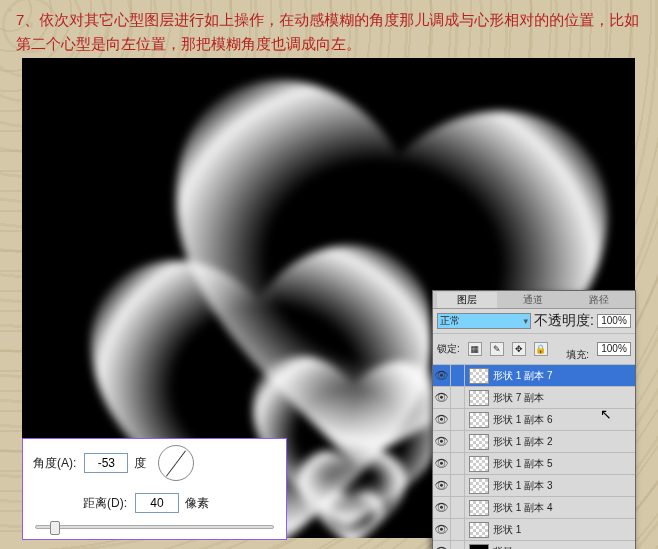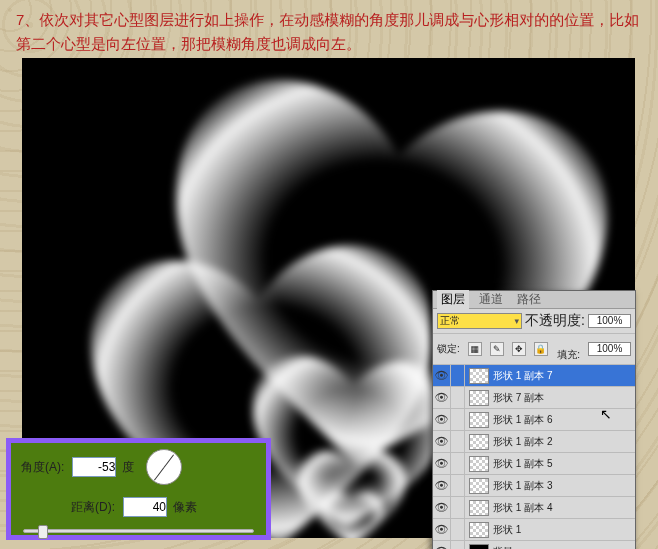--- a/index.html
+++ b/index.html
@@ -31,37 +31,37 @@
 .watermark {
   position: absolute;
   left: 10px;
   top: 392px;
   color: #ddd;
   font-size: 14px;
   text-shadow: 0 0 4px #000;
 }
 .motion-blur-panel {
   position: absolute;
-  left: 6px;
+  left: 22px;
   top: 438px;
   width: 265px;
   height: 102px;
-  background: #4d7c0f;
-  border: 5px solid #8b5cf6;
+  background: #ffffff;
+  border: 1px solid #8b5cf6;
   font-size: 12px;
   color: #222;
 }
 .mb-row { display: flex; align-items: center; padding: 6px 10px; }
 .mb-label { margin-right: 4px; }
 .mb-input {
   width: 44px;
   height: 20px;
   border: 1px solid #7a9ac0;
   background: #fff;
-  text-align: right;
+  text-align: center;
   font-size: 12px;
   margin: 0 4px;
 }
 .mb-unit { margin-left: 2px; }
 .angle-dial {
   width: 36px;
   height: 36px;
   border: 1px solid #888;
   border-radius: 50%;
   background: #fff;
@@ -116,44 +116,44 @@
 }
 .lp-tabs {
   display: flex;
   background: #c8c8c8;
   border-bottom: 1px solid #999;
   height: 18px;
   align-items: center;
   padding-left: 4px;
   gap: 6px;
 }
-.lp-tab { font-size: 12px; color: #555; padding: 1px 4px; }
+.lp-tab { font-size: 10px; color: #555; padding: 1px 20px; }
 .lp-tab.active { background: #d9d9d9; color: #000; }
 .lp-controls {
   display: flex;
   align-items: center;
   padding: 3px 4px;
   border-bottom: 1px solid #bbb;
   gap: 3px;
 }
 .lp-select {
   flex: 1;
   height: 16px;
   border: 1px solid #888;
-  background: #fde047;
+  background: #7dd3fc;
   font-size: 10px;
   padding-left: 2px;
   display: flex;
   align-items: center;
   justify-content: space-between;
 }
 .lp-select::after { content: "▾"; font-size: 9px; margin-right: 2px; color: #555; }
 .lp-opts { font-size: 14px; }
 .lp-pct {
-  width: 43px;
+  width: 34px;
   height: 14px;
   border: 1px solid #888;
   background: #fff;
   font-size: 10px;
   text-align: center;
 }
 .lp-lockrow {
   display: flex;
   align-items: center;
   padding: 2px 4px;

